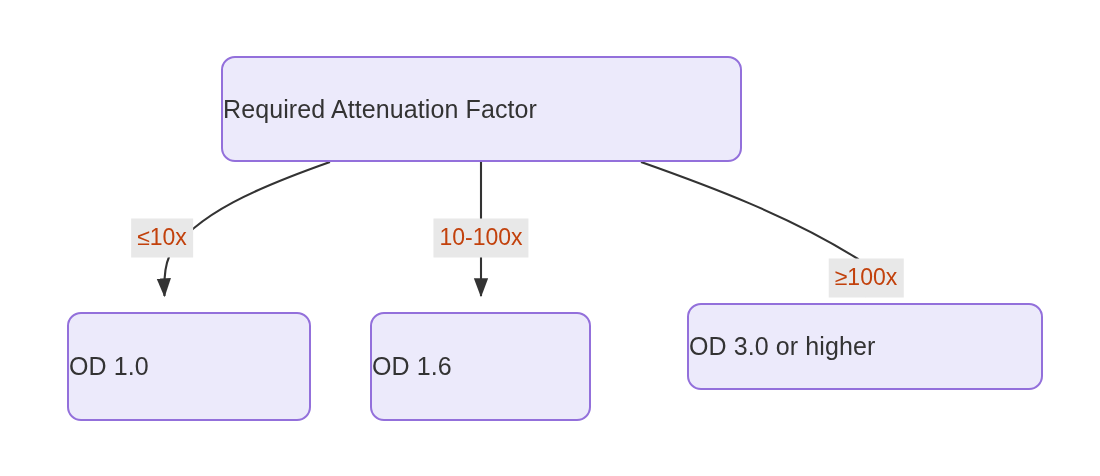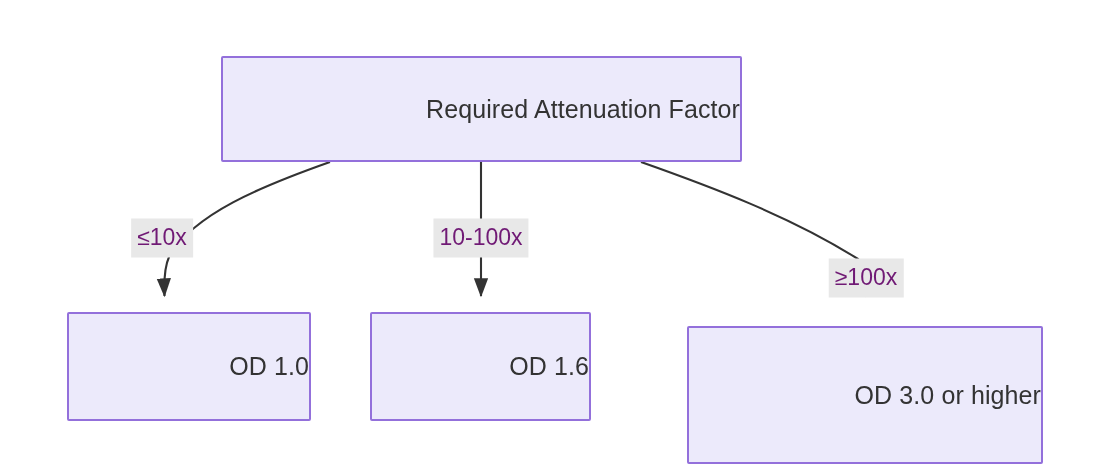--- a/index.html
+++ b/index.html
@@ -23,24 +23,24 @@
     top: 0;
     left: 0;
     width: 1100px;
     height: 476px;
   }
   .node {
     position: absolute;
     box-sizing: border-box;
     background: #ECEAFB;
     border: 2px solid #9370DB;
-    border-radius: 2px;
+    border-radius: 14px;
     display: flex;
     align-items: center;
-    justify-content: flex-end;
+    justify-content: flex-start;
     color: #333333;
     font-size: 25px;
     font-weight: 400;
     letter-spacing: 0.1px;
   }
   .node-root {
     left: 221px;
     top: 56px;
     width: 521px;
     height: 106px;
@@ -53,28 +53,28 @@
     margin-left: 12px;
   }
   .node-od2 {
     left: 370px;
     top: 312px;
     width: 221px;
     height: 109px;
   }
   .node-od3 {
     left: 687px;
-    top: 326px;
+    top: 303px;
     width: 356px;
-    height: 138px;
+    height: 87px;
   }
   .edge-label {
     position: absolute;
     background: #E8E8E8;
-    color: #701a75;
+    color: #c2410c;
     font-size: 23px;
     line-height: 1;
     padding: 7px 6px 9px 6px;
     white-space: nowrap;
     transform: translate(-50%, -50%);
   }
   .lbl-1 { left: 162px; top: 238px; }
   .lbl-2 { left: 481px; top: 238px; }
   .lbl-3 { left: 866px; top: 238px; margin-top: 40px; }
 </style>

